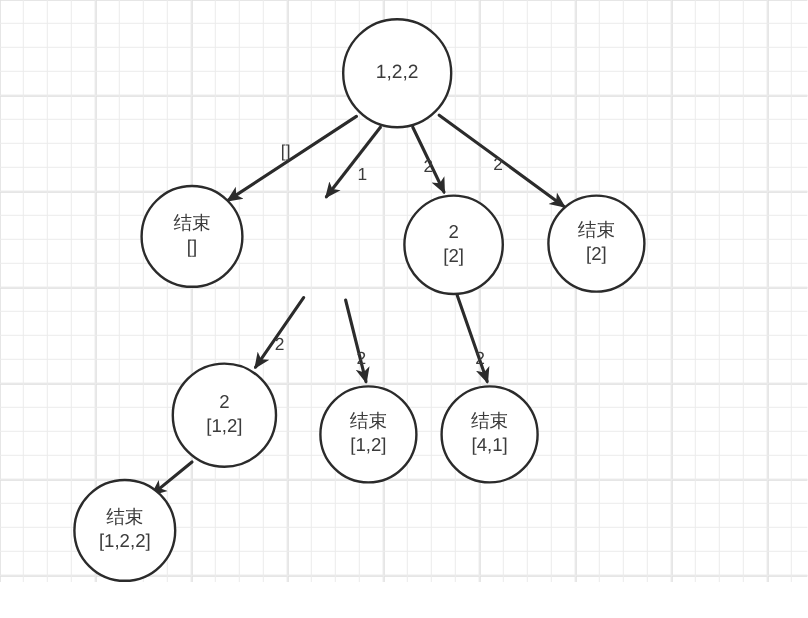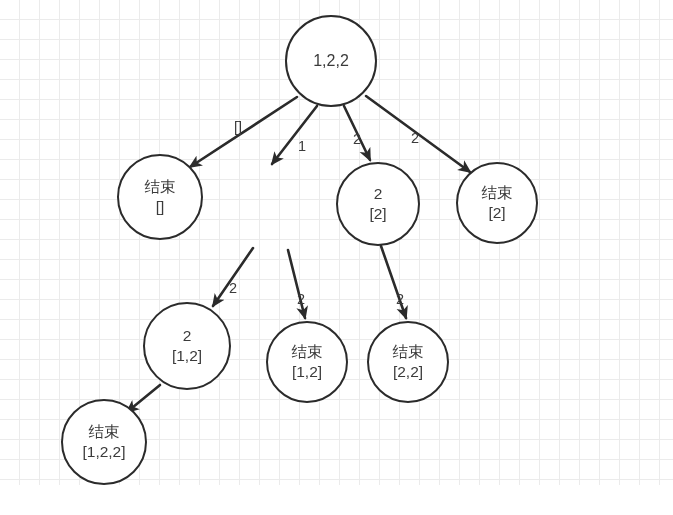--- a/index.html
+++ b/index.html
@@ -110,21 +110,21 @@
     <span class="l2">[1,2]</span>
   </div>
 
   <div class="node" style="left: 266px; top: 321px; width: 82px; height: 82px;">
     <span class="l1">结束</span>
     <span class="l2">[1,2]</span>
   </div>
 
   <div class="node" style="left: 367px; top: 321px; width: 82px; height: 82px;">
     <span class="l1">结束</span>
-    <span class="l2">[2,2]</span>
+    <span class="l2">[4,1]</span>
   </div>
 
   <div class="node" style="left: 61px; top: 399px; width: 86px; height: 86px;">
     <span class="l1">结束</span>
     <span class="l2">[1,2,2]</span>
   </div>
 
   <span class="edge-label" style="left: 234px; top: 120px;">[]</span>
   <span class="edge-label" style="left: 298px; top: 139px;">1</span>
   <span class="edge-label" style="left: 353px; top: 132px;">2</span>

